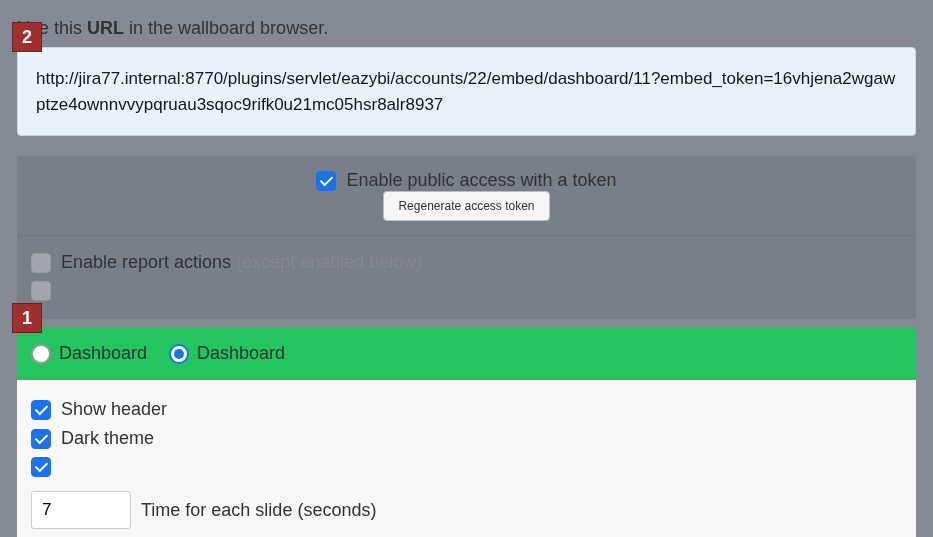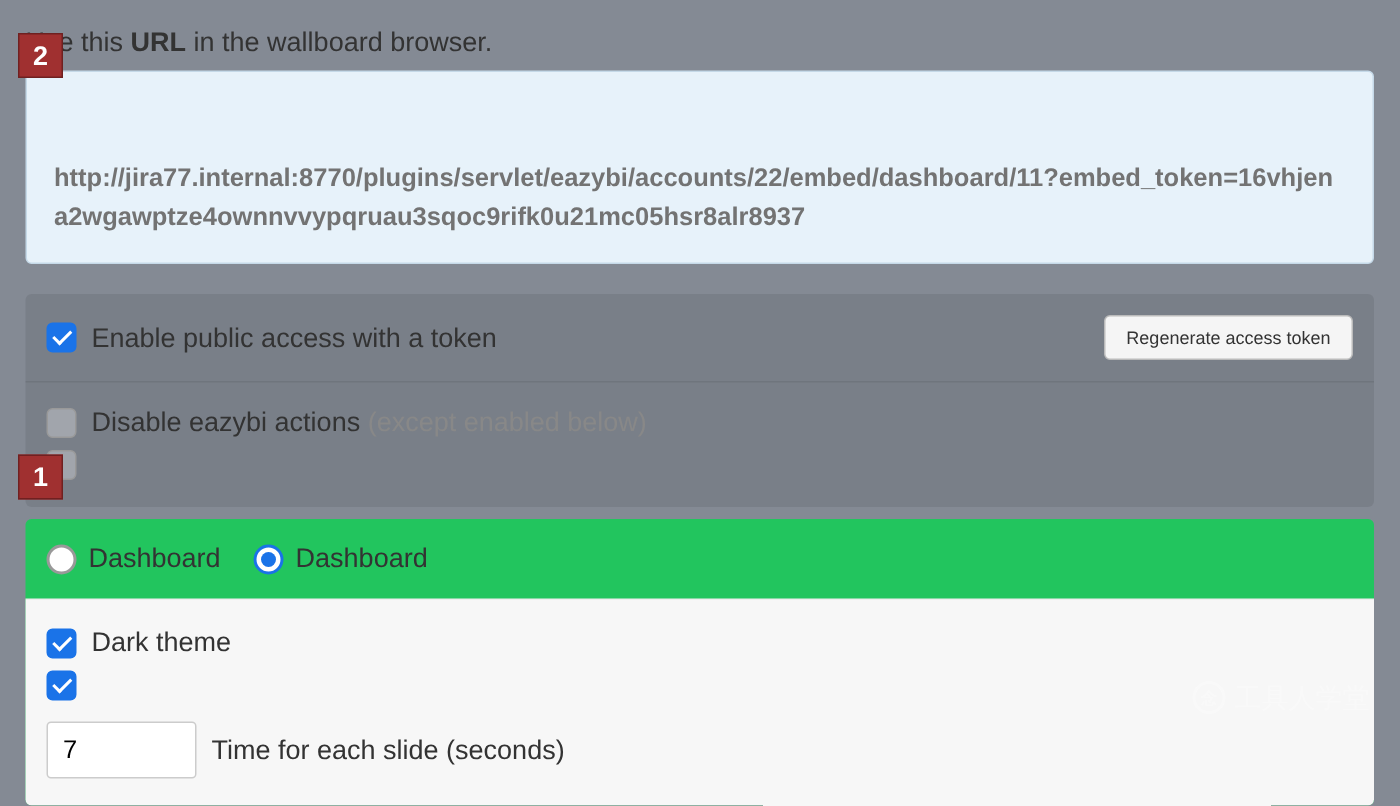--- a/index.html
+++ b/index.html
@@ -23,41 +23,41 @@
 }
 .instruction strong { font-weight: 700; }
 .url-box {
   background: #e7f2fa;
   border: 1px solid #c5d9e8;
   border-radius: 4px;
   padding: 18px 18px;
   margin-bottom: 20px;
 }
 .url-text {
-  color: #737373;
-  font-weight: 700;
+  color: #0f172a;
+  font-weight: 400;
   font-size: 17px;
   line-height: 1.5;
   word-break: break-all;
-  margin-top: 40px;
 }
 .option-panel {
   background: rgba(0,0,0,0.08);
   border-radius: 4px;
   padding: 0;
   margin-bottom: 8px;
 }
 .option-row {
   display: flex;
   align-items: center;
   padding: 14px 14px;
 }
 .option-row.top {
   border-bottom: 1px solid rgba(0,0,0,0.08);
   justify-content: space-between;
+  flex-direction: column;
 }
 .sub-rows {
   padding: 12px 14px 14px 14px;
 }
 .sub-row {
   display: flex;
   align-items: center;
   padding: 4px 0;
 }
 .checkbox {
@@ -220,39 +220,43 @@
       <div style="display:flex;align-items:center;">
         <span class="checkbox checked"></span>
         <span class="label-text">Enable public access with a token</span>
       </div>
       <button class="btn">Regenerate access token</button>
     </div>
     <div class="sub-rows">
       <div class="sub-row">
         <span class="checkbox empty"></span>
         <span class="label-text">
-          <span>Disable eazybi actions </span><span class="muted">(except enabled below)</span>
+          <span>Enable report actions </span><span class="muted">(except enabled below)</span>
         </span>
       </div>
       <div class="sub-row">
         <span class="checkbox empty"></span>
       </div>
     </div>
   </div>
 
   <div class="white-panel">
     <div class="radio-row">
       <span class="radio"></span>
       <span class="radio-label">Dashboard</span>
       <span class="radio selected"></span>
       <span class="radio-label">Dashboard</span>
     </div>
     <div class="lower-section">
       <div class="check-row">
         <span class="checkbox checked"></span>
+        <span class="label-text">Show header</span>
+      </div>
+      <div class="check-row">
+        <span class="checkbox checked"></span>
         <span class="label-text">Dark theme</span>
       </div>
       <div class="check-row">
         <span class="checkbox checked"></span>
       </div>
       <div class="time-row">
         <input class="num-input" value="7" style="">
         <span class="label-text">Time for each slide (seconds)</span>
       </div>
     </div>

